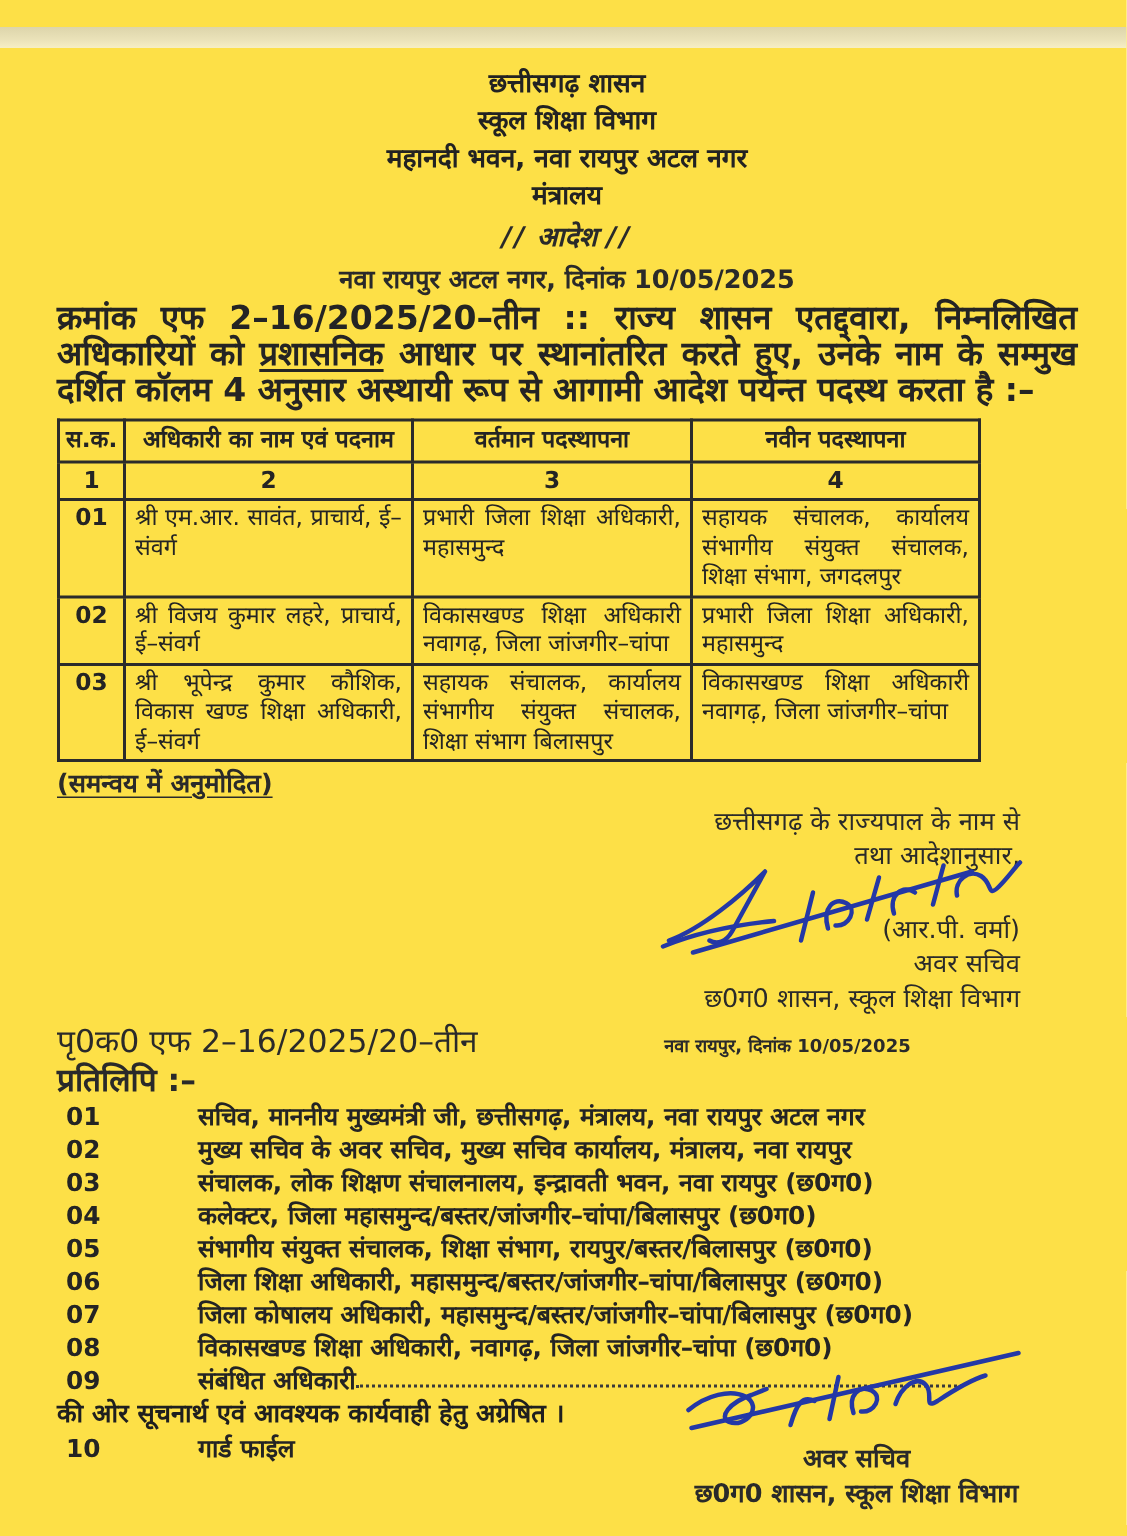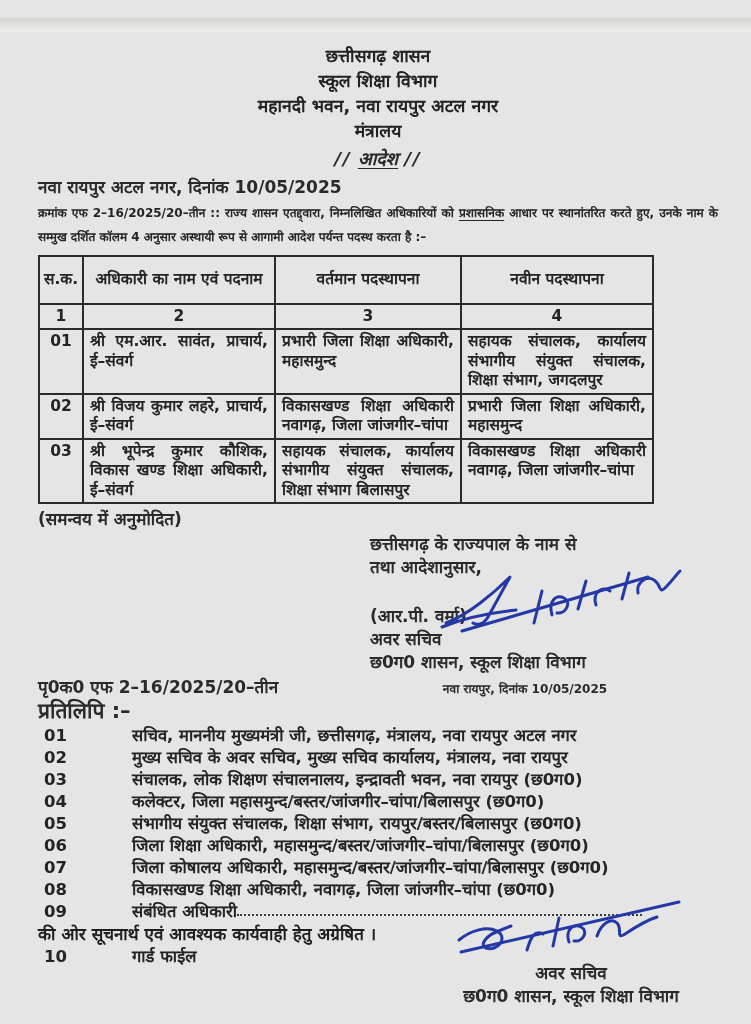--- a/index.html
+++ b/index.html
@@ -4,60 +4,60 @@
 <style>
   * { margin:0; padding:0; box-sizing:border-box; }
   html,body { width:751px; height:1024px; }
   body {
     font-family:"DejaVu Sans","Liberation Sans",sans-serif;
     background:#ffffff;
     position:relative;
     overflow:hidden;
     color:#2a2a2a;
   }
-  .page { position:absolute; inset:0; background:#e5e5e5; }
+  .page { position:absolute; inset:0; background:#fde047; }
   .scan-band {
     position:absolute; top:18px; left:0; width:751px; height:14px;
     background:linear-gradient(180deg,#d2d1cc 0%,#e4e3df 60%,#f4f3ef 100%);
     opacity:.75;
   }
   .content { position:absolute; top:44px; left:38px; width:680px; }
 
   
   .doc-header { text-align:center; font-weight:700; font-size:17.5px; line-height:25px; color:#222; }
   .order-title-line { text-align:center; font-weight:700; font-style:italic; font-size:18px; line-height:26px; margin-top:2px; }
-  .order-title-line .u { text-decoration:underline; text-underline-offset:3px; }
+  .order-title-line .u { text-underline-offset:3px; }
   .order-title-line .slash { letter-spacing:2px; }
 
-  .date-line { text-align:left; font-weight:700; font-size:17px; line-height:25px; margin-top:3px; padding-right:0px; }
-
-  .para { text-align:justify; font-weight:700; font-size:12px; line-height:24px; margin-top:1px; color:#242424; }
+  .date-line { text-align:center; font-weight:700; font-size:17px; line-height:25px; margin-top:3px; padding-right:0px; }
+
+  .para { text-align:justify; font-weight:700; font-size:22px; line-height:24px; margin-top:1px; color:#242424; }
   .para .u { text-decoration:underline; text-underline-offset:3px; }
 
   
   table.order-table { border-collapse:collapse; margin-top:6px; width:614px; table-layout:fixed; }
   .order-table th, .order-table td {
     border:2px solid #2b2b2b; font-size:15.5px; line-height:19.5px;
     padding:2px 6px; vertical-align:top; color:#242424;
   }
-  .order-table th { font-weight:700; padding:13px 4px; }
+  .order-table th { font-weight:700; padding:3px 4px; }
   .order-table td.sno, .order-table td.colnum { text-align:center; font-weight:700; }
-  .order-table td.cell { text-align:justify; font-weight:700; }
+  .order-table td.cell { text-align:justify; font-weight:400; }
   .col-1 { width:44px; } .col-2 { width:192px; } .col-3 { width:186px; } .col-4 { width:192px; }
 
-  .approval { font-weight:700; font-size:17px; line-height:24px; margin-top:3px; text-underline-offset:3px; }
-
-  
-  .sig1 { width:310px; margin-left:auto; margin-right:38px; text-align:left; position:relative;
-          font-weight:700; font-size:17px; line-height:23px; margin-top:2px; }
+  .approval { font-weight:700; font-size:17px; line-height:24px; margin-top:3px; text-decoration:underline; text-underline-offset:3px; }
+
+  
+  .sig1 { width:310px; margin-left:auto; margin-right:38px; text-align:right; position:relative;
+          font-weight:400; font-size:17px; line-height:23px; margin-top:2px; }
   .sig1 .gap { height:26px; }
   .sig1 svg.ink { position:absolute; top:30px; left:66px; width:252px; height:84px; z-index:3; pointer-events:none; }
 
   .ref-row { display:flex; justify-content:space-between; align-items:baseline; margin-top:1px; }
-  .ref-row .ref { font-weight:700; font-size:17px; }
+  .ref-row .ref { font-weight:400; font-size:21px; }
   .ref-row .place-date { width:310px; margin-right:38px; text-align:center; font-weight:700; font-size:12px; }
 
   .copy-label { font-weight:700; font-size:21px; line-height:23px; margin-top:2px; }
 
   .copy-list { margin-top:2px; }
   .copy-item { display:flex; font-weight:600; font-size:16.5px; line-height:22px; color:#242424; }
   .copy-item .no { width:94px; flex:none; padding-left:6px; }
   .copy-item .txt { flex:none; }
   .copy-item .leader { flex:1; margin-right:76px; border-bottom:2px dotted #3a3a3a; height:15px; }
   .forward-note { font-weight:700; font-size:17px; line-height:23px; color:#1f1f1f; }

